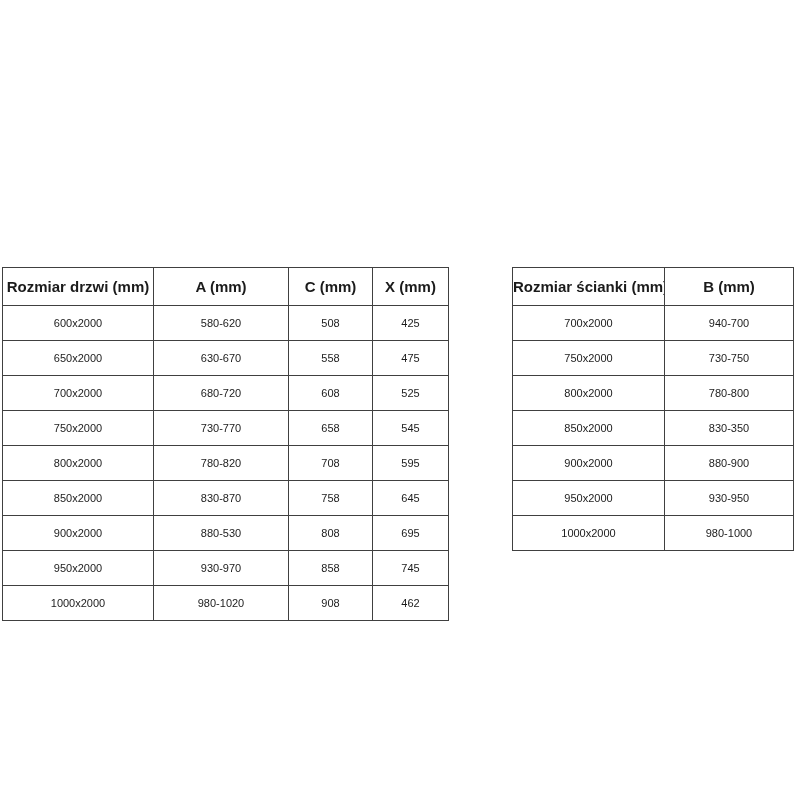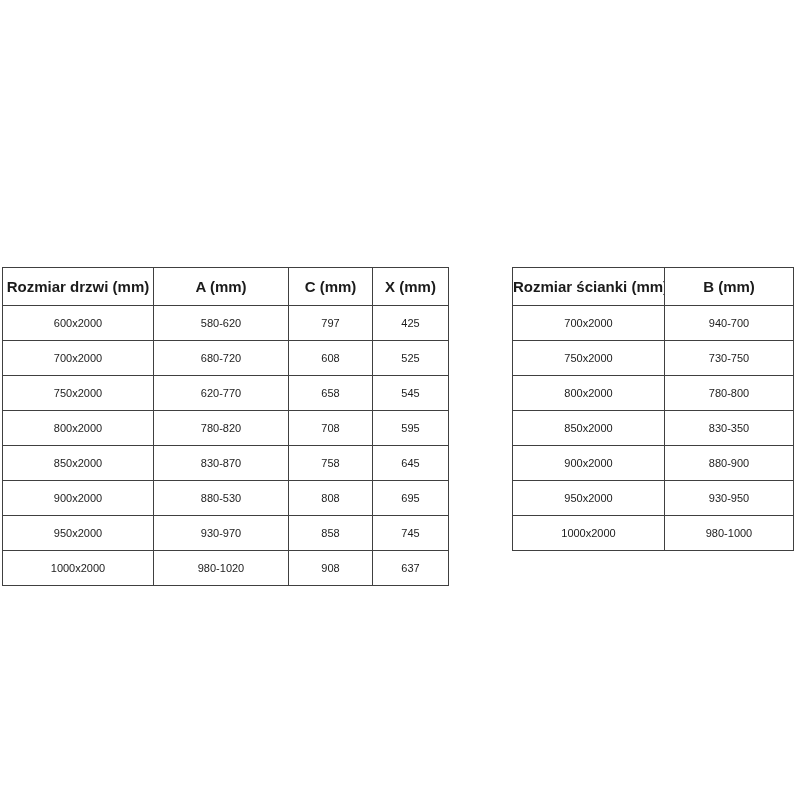--- a/index.html
+++ b/index.html
@@ -64,32 +64,38 @@
       <th>Rozmiar drzwi (mm)</th>
       <th>A (mm)</th>
       <th>C (mm)</th>
       <th>X (mm)</th>
     </tr>
   </thead>
   <tbody>
     <tr>
       <td>600x2000</td>
       <td>580-620</td>
-      <td>797</td>
+      <td>508</td>
       <td>425</td>
+    </tr>
+    <tr>
+      <td>650x2000</td>
+      <td>630-670</td>
+      <td>558</td>
+      <td>475</td>
     </tr>
     <tr>
       <td>700x2000</td>
       <td>680-720</td>
       <td>608</td>
       <td>525</td>
     </tr>
     <tr>
       <td>750x2000</td>
-      <td>620-770</td>
+      <td>730-770</td>
       <td>658</td>
       <td>545</td>
     </tr>
     <tr>
       <td>800x2000</td>
       <td>780-820</td>
       <td>708</td>
       <td>595</td>
     </tr>
     <tr>
@@ -107,21 +113,21 @@
     <tr>
       <td>950x2000</td>
       <td>930-970</td>
       <td>858</td>
       <td>745</td>
     </tr>
     <tr>
       <td>1000x2000</td>
       <td>980-1020</td>
       <td>908</td>
-      <td>637</td>
+      <td>462</td>
     </tr>
   </tbody>
 </table>
 
 <table id="wall-table">
   <colgroup>
     <col style="width:152px">
     <col style="width:129px">
   </colgroup>
   <thead>

